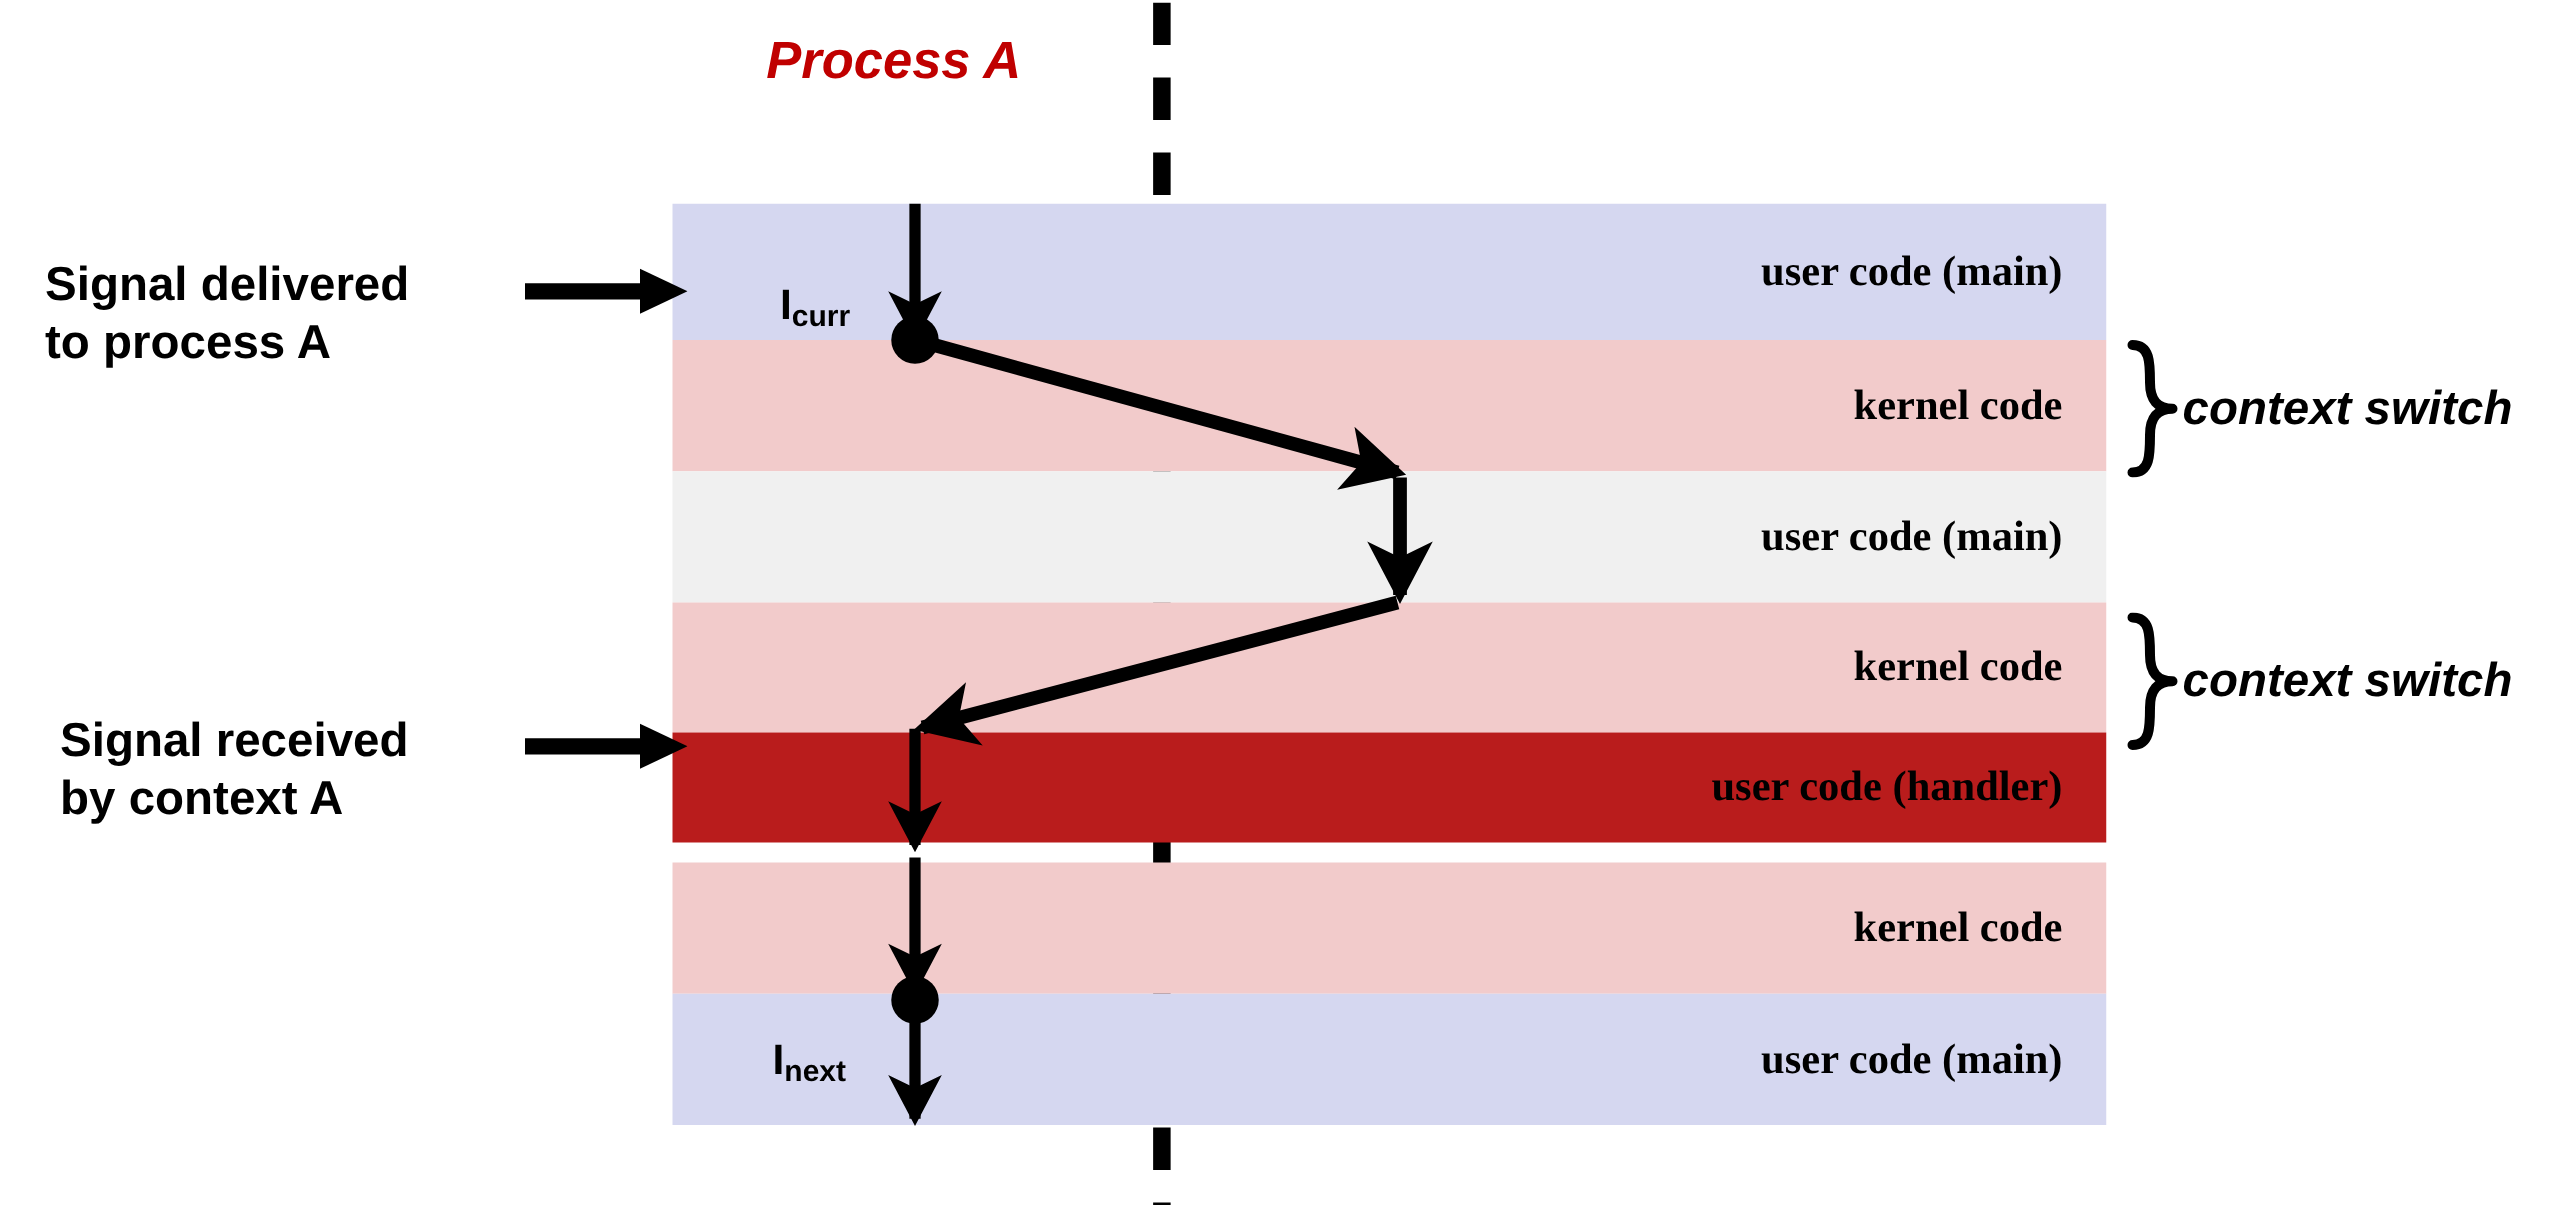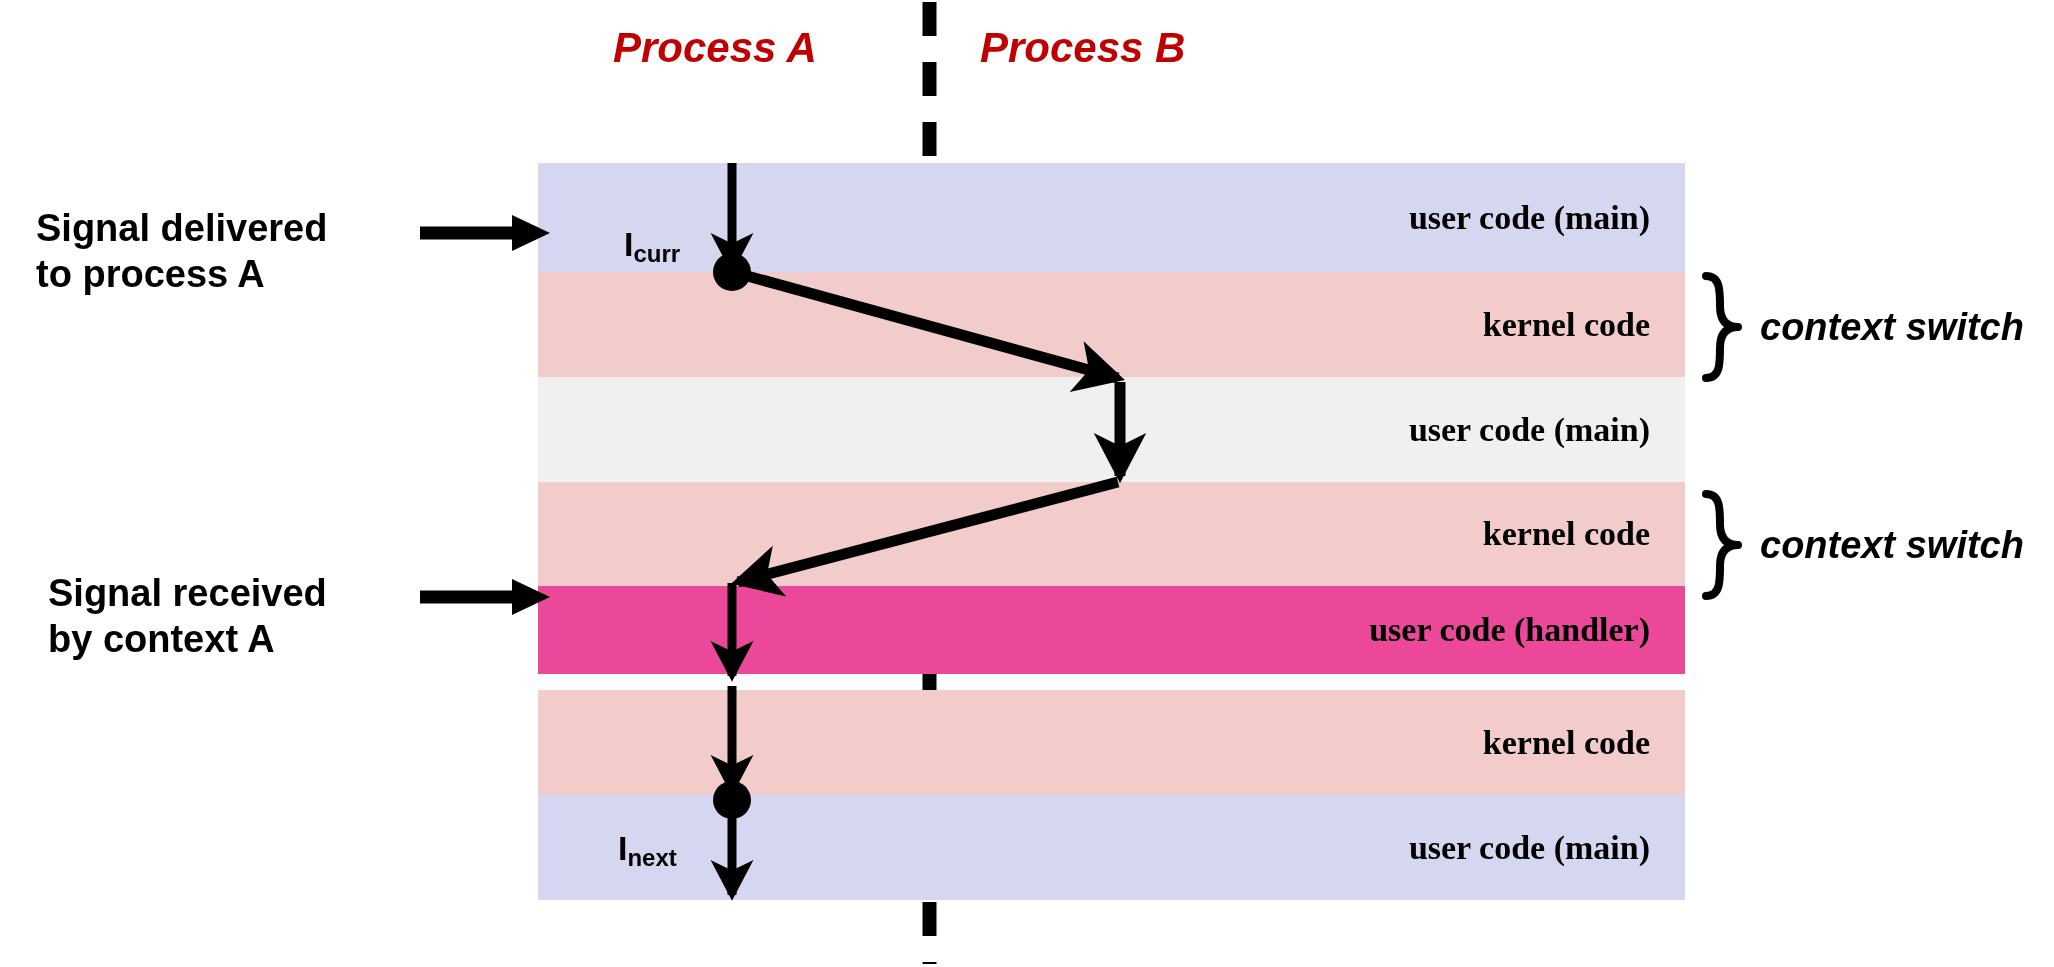--- a/index.html
+++ b/index.html
@@ -104,21 +104,21 @@
     width: 44px;
     height: 110px;
     flex: 0 0 auto;
   }
   .cs-text {
     font-size: 38px;
     font-weight: bold;
     font-style: italic;
     color: #000;
     white-space: nowrap;
-    margin-left: 16px;
+    margin-left: 2px;
   }
 
   
   .flow {
     position: absolute;
     left: 0; top: 0;
     width: 2054px;
     height: 967px;
     pointer-events: none;
   }
@@ -139,21 +139,20 @@
   }
   #instr-curr { left: 624px; top: 225px; }
   #instr-next { left: 618px; top: 829px; }
 </style>
 </head>
 <body>
 
 <div class="stage">
 
   <div class="col-header" id="hdr-a">Process A</div>
-  <div class="col-header" id="hdr-b">Process B</div>
 
   <svg class="divider" viewBox="0 0 15 962" xmlns="http://www.w3.org/2000/svg">
     <line x1="7.5" y1="0" x2="7.5" y2="962" stroke="#000000" stroke-width="14" stroke-dasharray="34 26" stroke-linecap="butt"></line>
   </svg>
 
   <div class="bands">
 
     <div class="band" style="top:0px;height:109px;background:#d5d7f0;">
       <span class="band-label">user code (main)</span>
     </div>
@@ -163,21 +162,21 @@
     </div>
 
     <div class="band" style="top:214px;height:105px;background:#f0f0f0;">
       <span class="band-label">user code (main)</span>
     </div>
 
     <div class="band" style="top:319px;height:104px;background:#f2cbcb;">
       <span class="band-label">kernel code</span>
     </div>
 
-    <div class="band" style="top:423px;height:88px;background:#ec4899;">
+    <div class="band" style="top:423px;height:88px;background:#b91c1c;">
       <span class="band-label">user code (handler)</span>
     </div>
 
     <div class="band" style="top:527px;height:105px;background:#f2cbcb;">
       <span class="band-label">kernel code</span>
     </div>
 
     <div class="band" style="top:632px;height:105px;background:#d5d7f0;">
       <span class="band-label">user code (main)</span>
     </div>

